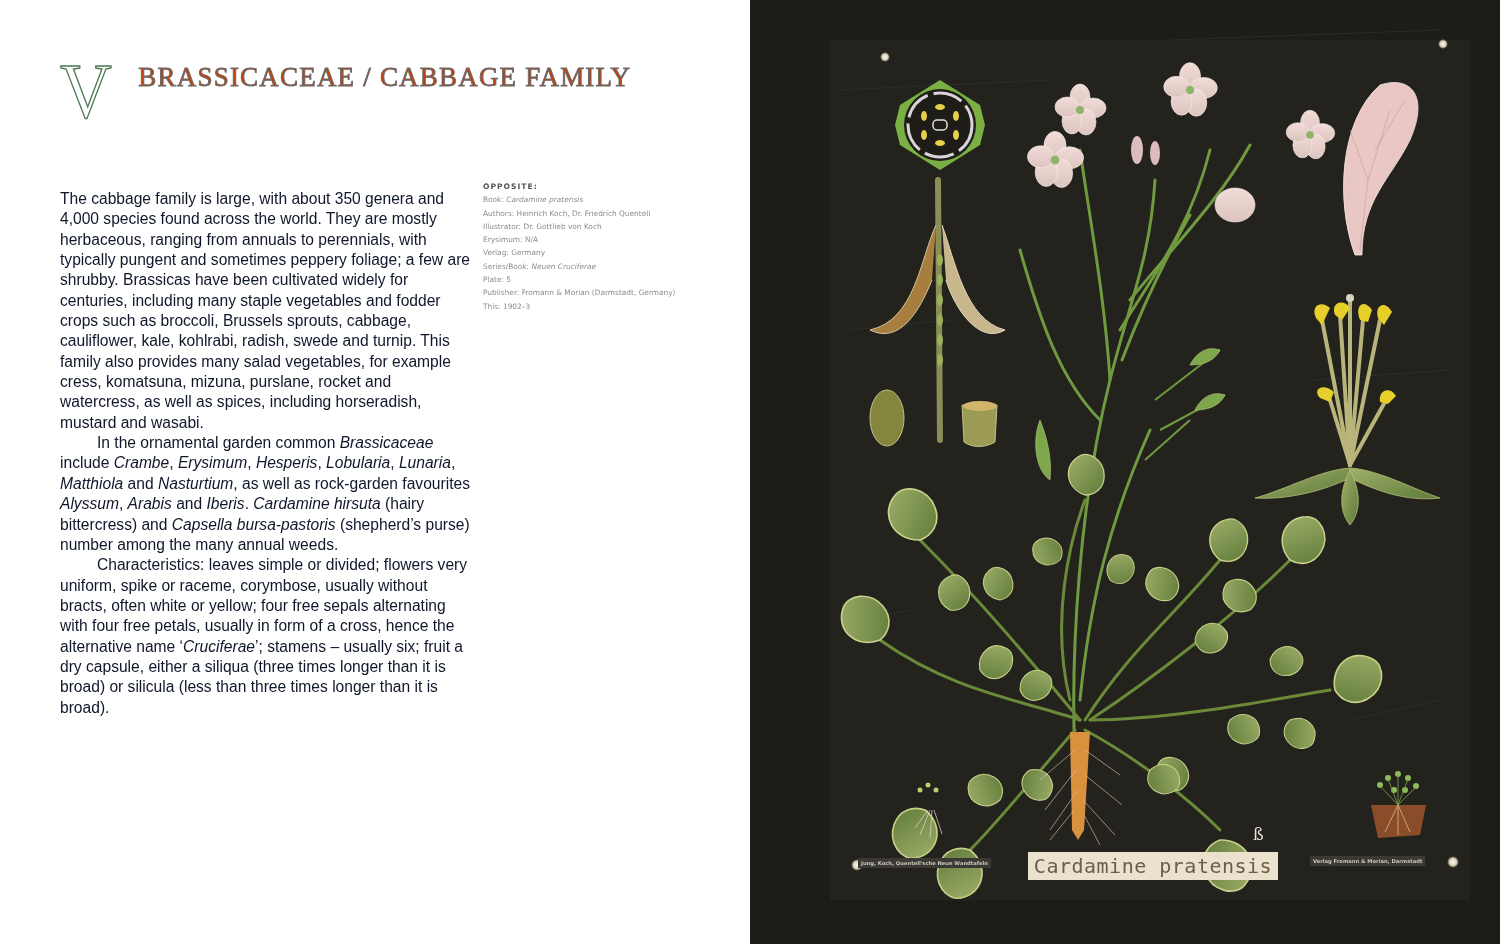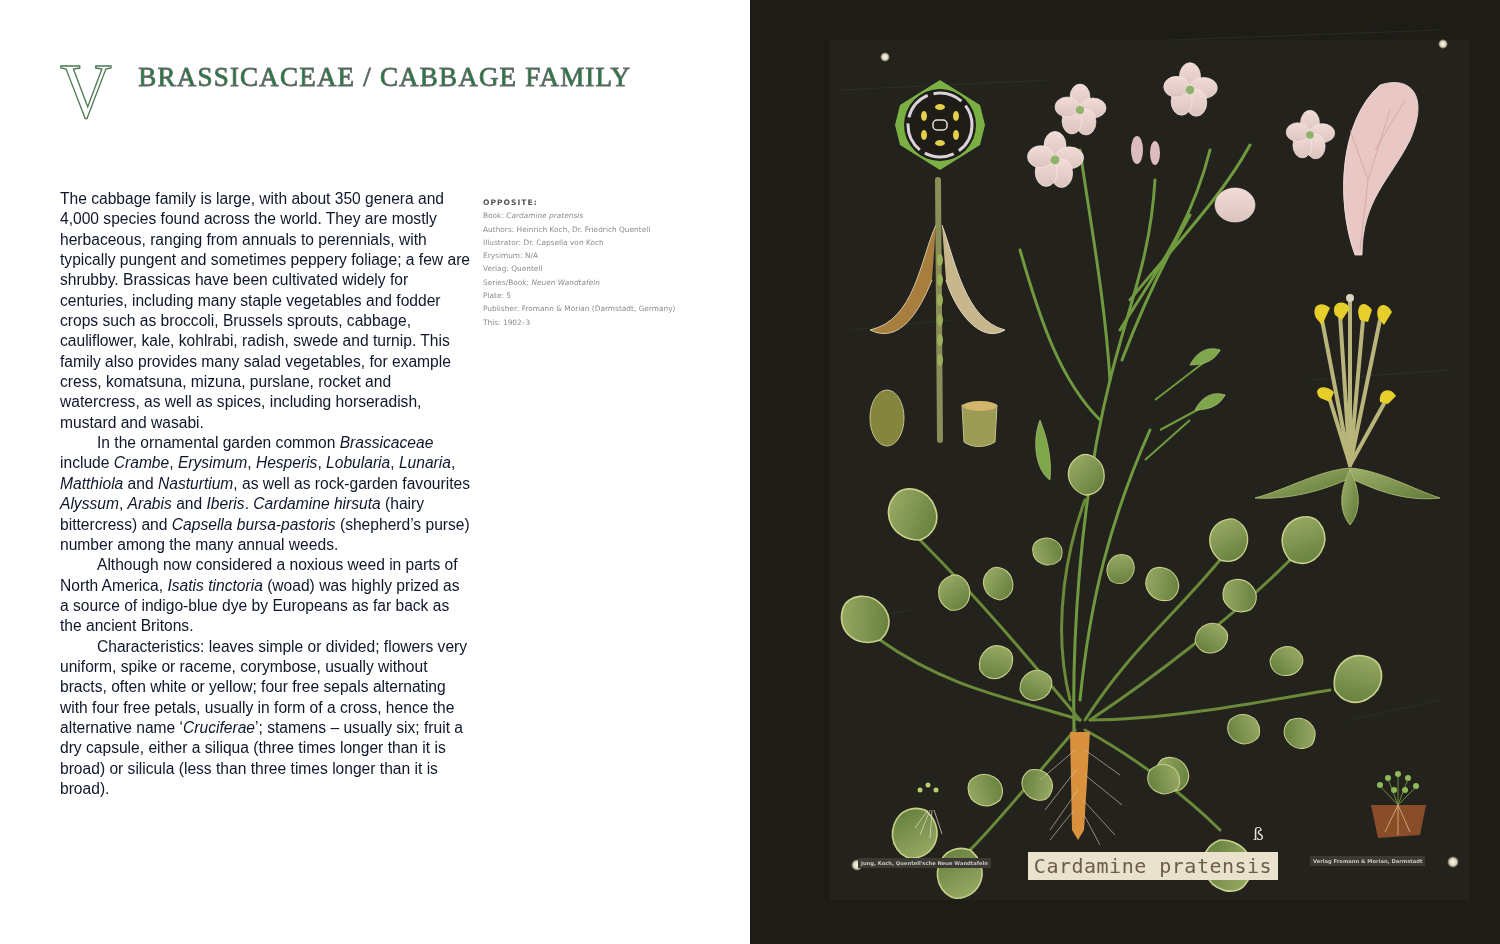--- a/index.html
+++ b/index.html
@@ -2,59 +2,58 @@
 <html><head>
 <meta charset="utf-8">
 <style>
   html, body { margin:0; padding:0; }
   body { width:1500px; height:944px; position:relative; overflow:hidden; background:#ffffff; font-family:"DejaVu Serif", serif; }
   .left-page { position:absolute; left:0; top:0; width:750px; height:944px; background:#ffffff; }
   .right-page { position:absolute; left:750px; top:0; width:750px; height:944px; background:#1d1c17; overflow:hidden; }
 
   .chapter-header { position:absolute; left:60px; top:58px; height:70px; display:flex; align-items:flex-start; }
   .chapter-letter { font-family:"Liberation Serif", serif; font-size:78px; line-height:66px; color:#ffffff; -webkit-text-stroke:1.4px #4d7a52; font-weight:normal; margin-right:22px; transform:scaleX(0.92); transform-origin:left; }
-  .chapter-title { font-family:"Liberation Serif", serif; font-size:27px; letter-spacing:1.2px; color:#15803d; -webkit-text-stroke:0.9px #6a6a6a; padding-top:4px; white-space:nowrap; }
+  .chapter-title { font-family:"Liberation Serif", serif; font-size:27px; letter-spacing:1.2px; color:#c2410c; -webkit-text-stroke:0.9px #6a6a6a; padding-top:4px; white-space:nowrap; }
 
   .body-text { position:absolute; left:60px; top:189px; width:412px; font-family:Liberation Sans, sans-serif; font-size:15.6px; line-height:20.35px; color:#0f172a; }
   .body-text p { margin:0; }
   .body-text p.indent { text-indent:37px; }
   .body-text i { font-style:italic; }
 
-  .sidebar { position:absolute; left:483px; top:196px; width:230px; font-family:"DejaVu Sans", sans-serif; font-size:7.4px; line-height:13.3px; color:#8c8c8c; }
+  .sidebar { position:absolute; left:483px; top:180px; width:230px; font-family:"DejaVu Sans", sans-serif; font-size:7.4px; line-height:13.3px; color:#8c8c8c; }
   .sidebar .heading { font-size:7.6px; letter-spacing:1px; color:#555555; font-weight:bold; }
   .sidebar i { font-style:italic; }
 
   .chart-svg { position:absolute; left:0; top:0; }
   .plate-label { position:absolute; left:278px; top:852px; width:250px; height:28px; background:#ebe2cd; color:#6b5d4a; font-family:"DejaVu Sans Mono", monospace; font-size:20px; line-height:28px; text-align:center; letter-spacing:0.5px; }
   .small-label { position:absolute; font-family:"DejaVu Sans", sans-serif; font-size:5.2px; color:#c9c5bb; background:#3a3934; padding:2px 3px; white-space:nowrap; font-weight:bold; }
 </style>
 </head>
 <body>
 
 <div class="left-page">
   <div class="chapter-header">
     <span class="chapter-letter">V</span>
     <span class="chapter-title">BRASSICACEAE / CABBAGE FAMILY</span>
   </div>
 
   <div class="body-text" id="body-text">
       <p><span>The cabbage family is large, with about 350 genera and 4,000 species found across the world. They are mostly herbaceous, ranging from annuals to perennials, with typically pungent and sometimes peppery foliage; a few are shrubby. Brassicas have been cultivated widely for centuries, including many staple vegetables and fodder crops such as broccoli, Brussels sprouts, cabbage, cauliflower, kale, kohlrabi, radish, swede and turnip. This family also provides many salad vegetables, for example cress, komatsuna, mizuna, purslane, rocket and watercress, as well as spices, including horseradish, mustard and wasabi.</span></p>
       <p class="indent"><span>In the ornamental garden common </span><i>Brassicaceae</i><span> include </span><i>Crambe</i><span>, </span><i>Erysimum</i><span>, </span><i>Hesperis</i><span>, </span><i>Lobularia</i><span>, </span><i>Lunaria</i><span>, </span><i>Matthiola</i><span> and </span><i>Nasturtium</i><span>, as well as rock-garden favourites </span><i>Alyssum</i><span>, </span><i>Arabis</i><span> and </span><i>Iberis</i><span>. </span><i>Cardamine hirsuta</i><span> (hairy bittercress) and </span><i>Capsella bursa-pastoris</i><span> (shepherd’s purse) number among the many annual weeds.</span></p>
-      <p class="indent"><span>Although now considered a noxious weed in parts of North America, </span><i>Isatis tinctoria</i><span> (woad) was highly prized as a source of indigo-blue dye by Europeans as far back as the ancient Britons.</span></p>
       <p class="indent"><span>Characteristics: leaves simple or divided; flowers very uniform, spike or raceme, corymbose, usually without bracts, often white or yellow; four free sepals alternating with four free petals, usually in form of a cross, hence the alternative name ‘</span><i>Cruciferae</i><span>’; stamens – usually six; fruit a dry capsule, either a siliqua (three times longer than it is broad) or silicula (less than three times longer than it is broad).</span></p>
     </div>
 
   <div class="sidebar" id="sidebar">
     <div class="heading">OPPOSITE:</div>
   <div><span>Book: </span><i>Cardamine pratensis</i></div>
       <div><span>Authors: </span><span>Heinrich Koch, Dr. Friedrich Quentell</span></div>
-      <div><span>Illustrator: </span><span>Dr. Capsella von Koch</span></div>
+      <div><span>Illustrator: </span><span>Dr. Gottlieb von Koch</span></div>
       <div><span>Erysimum: </span><span>N/A</span></div>
-      <div><span>Verlag: </span><span>Quentell</span></div>
-      <div><span>Series/Book: </span><i>Neuen Wandtafeln</i></div>
+      <div><span>Verlag: </span><span>Germany</span></div>
+      <div><span>Series/Book: </span><i>Neuen Cruciferae</i></div>
       <div><span>Plate: </span><span>5</span></div>
       <div><span>Publisher: </span><span>Fromann &amp; Morian (Darmstadt, Germany)</span></div>
       <div><span>This: </span><span>1902–3</span></div>
     </div>
 </div>
 
 <div class="right-page">
   <svg class="chart-svg" width="750" height="944" viewBox="0 0 750 944">
     <defs>
       <radialGradient id="eye" cx="50%" cy="50%" r="50%">

